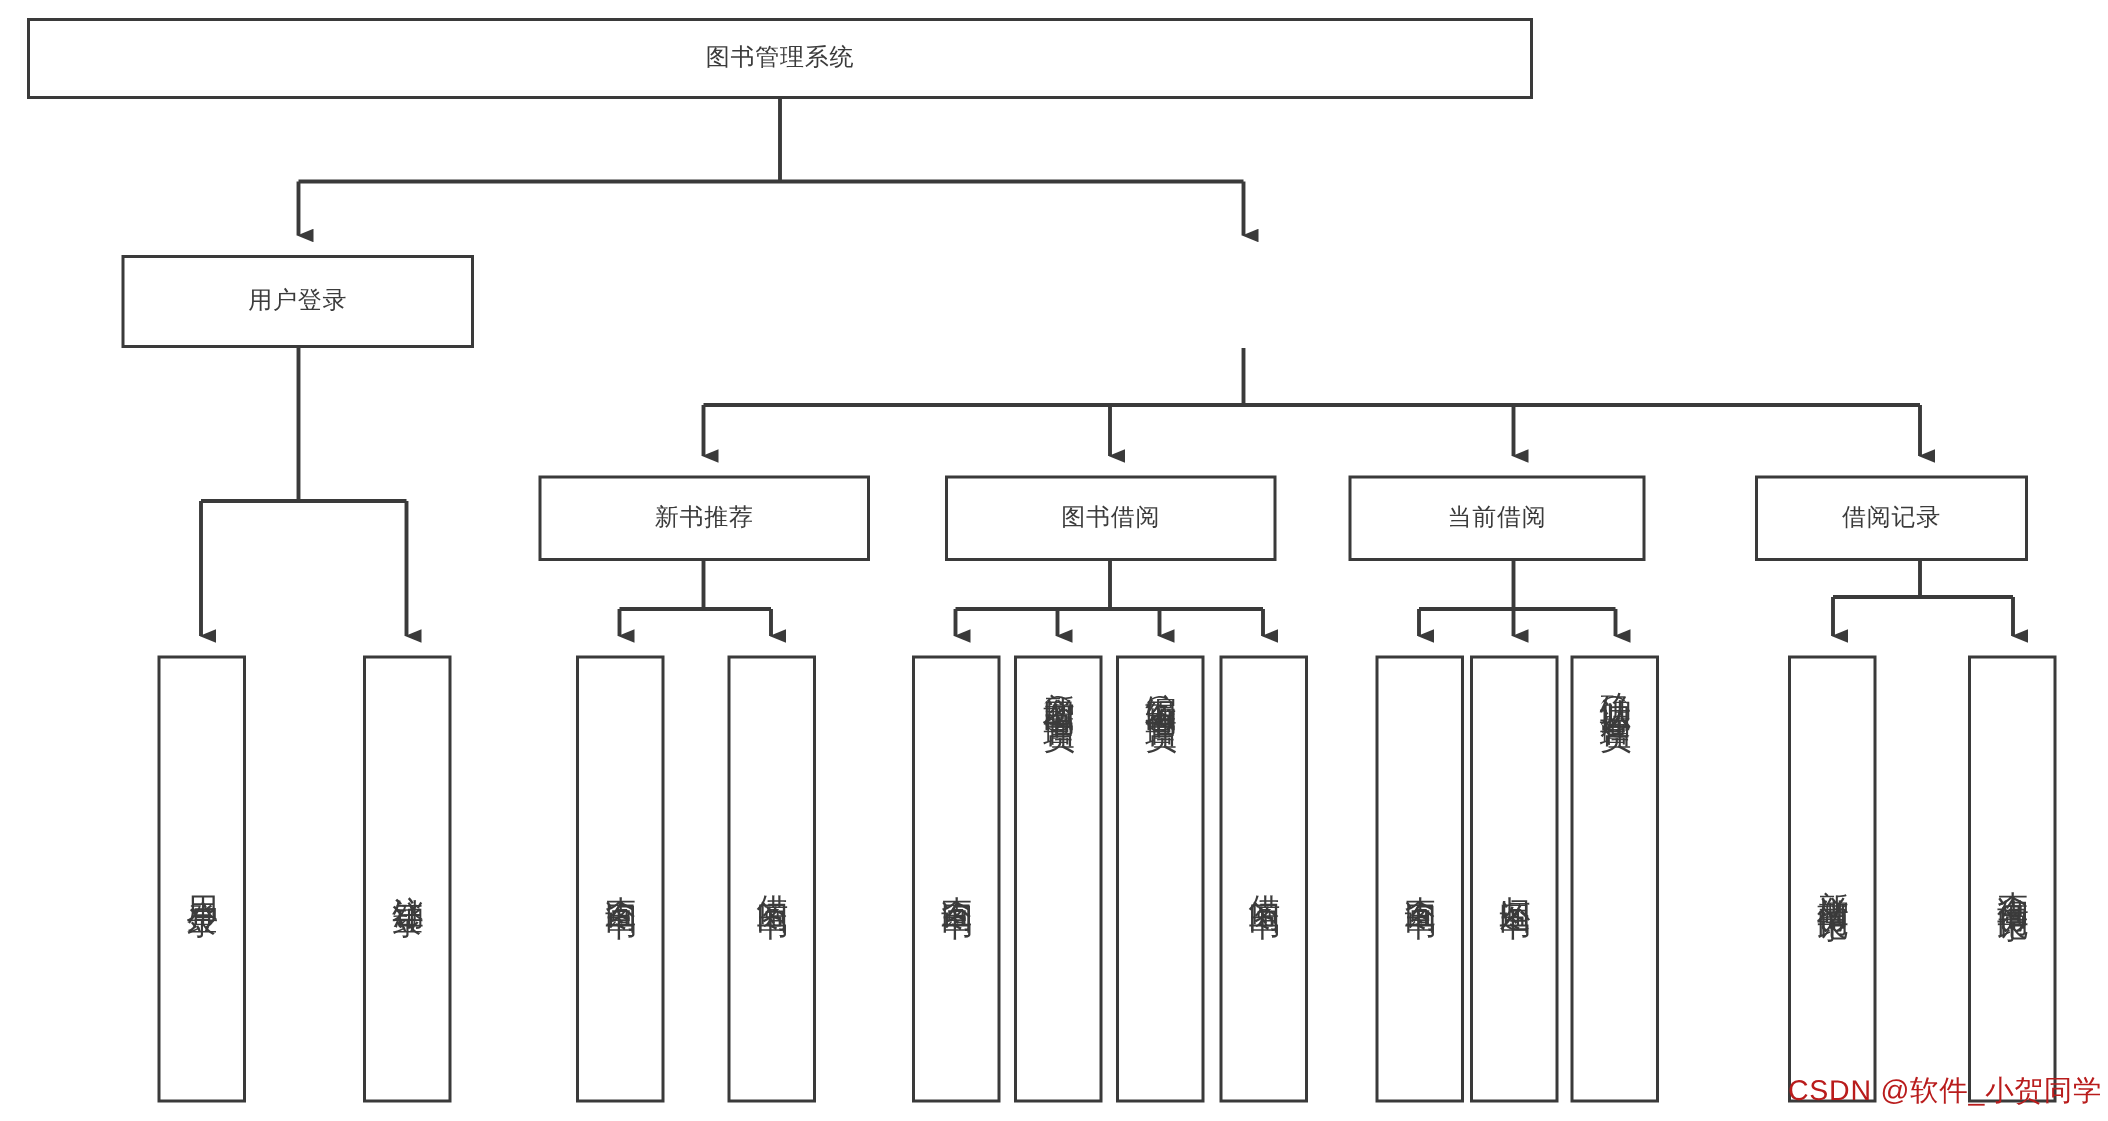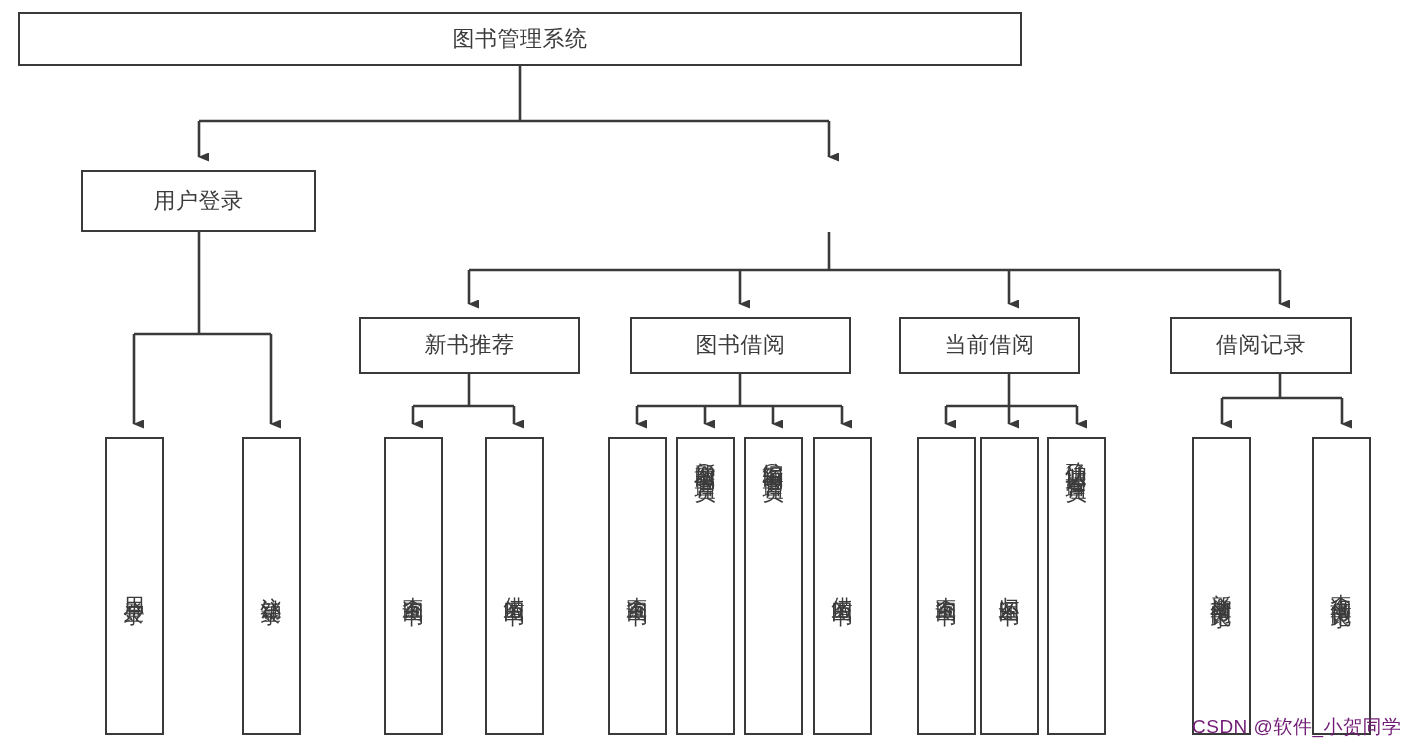--- a/index.html
+++ b/index.html
@@ -24,21 +24,21 @@
   .node-box {
     position: absolute;
     box-sizing: border-box;
     background: #ffffff;
     border: 2px solid #3a3a3a;
     display: flex;
     align-items: center;
     justify-content: center;
   }
   .node-label-h {
-    font-size: 22px;
+    font-size: 16px;
     color: #3b3b3b;
     line-height: 1.1;
     letter-spacing: 0.5px;
     white-space: nowrap;
   }
   .leaf-box {
     position: absolute;
     box-sizing: border-box;
     background: #ffffff;
     border: 2px solid #3a3a3a;
@@ -67,21 +67,21 @@
     top: 0;
     width: 1405px;
     height: 747px;
     pointer-events: none;
   }
   #watermark {
     position: absolute;
     left: 1192px;
     top: 714px;
     font-size: 19px;
-    color: #701a75;
+    color: #b91c1c;
     white-space: nowrap;
     letter-spacing: 0.5px;
   }
 </style>
 </head>
 <body>
 
 <div id="diagram-root">
 
   <svg id="connectors" viewBox="0 0 1405 747" width="1405" height="747" xmlns="http://www.w3.org/2000/svg">
@@ -144,21 +144,21 @@
 
 
   <div class="node-box" style="left:359px; top:317px; width:221px; height:57px;">
     <span class="node-label-h">新书推荐</span>
   </div>
 
   <div class="node-box" style="left:630px; top:317px; width:221px; height:57px;">
     <span class="node-label-h">图书借阅</span>
   </div>
 
-  <div class="node-box" style="left:899px; top:317px; width:181px; height:57px;">
+  <div class="node-box" style="left:899px; top:317px; width:198px; height:57px;">
     <span class="node-label-h">当前借阅</span>
   </div>
 
   <div class="node-box" style="left:1170px; top:317px; width:182px; height:57px;">
     <span class="node-label-h">借阅记录</span>
   </div>
 
   <div class="leaf-box centered" style="left:105px; top:437px; width:59px; height:298px;">
     <span class="node-label-v">用户登录</span>
   </div>

